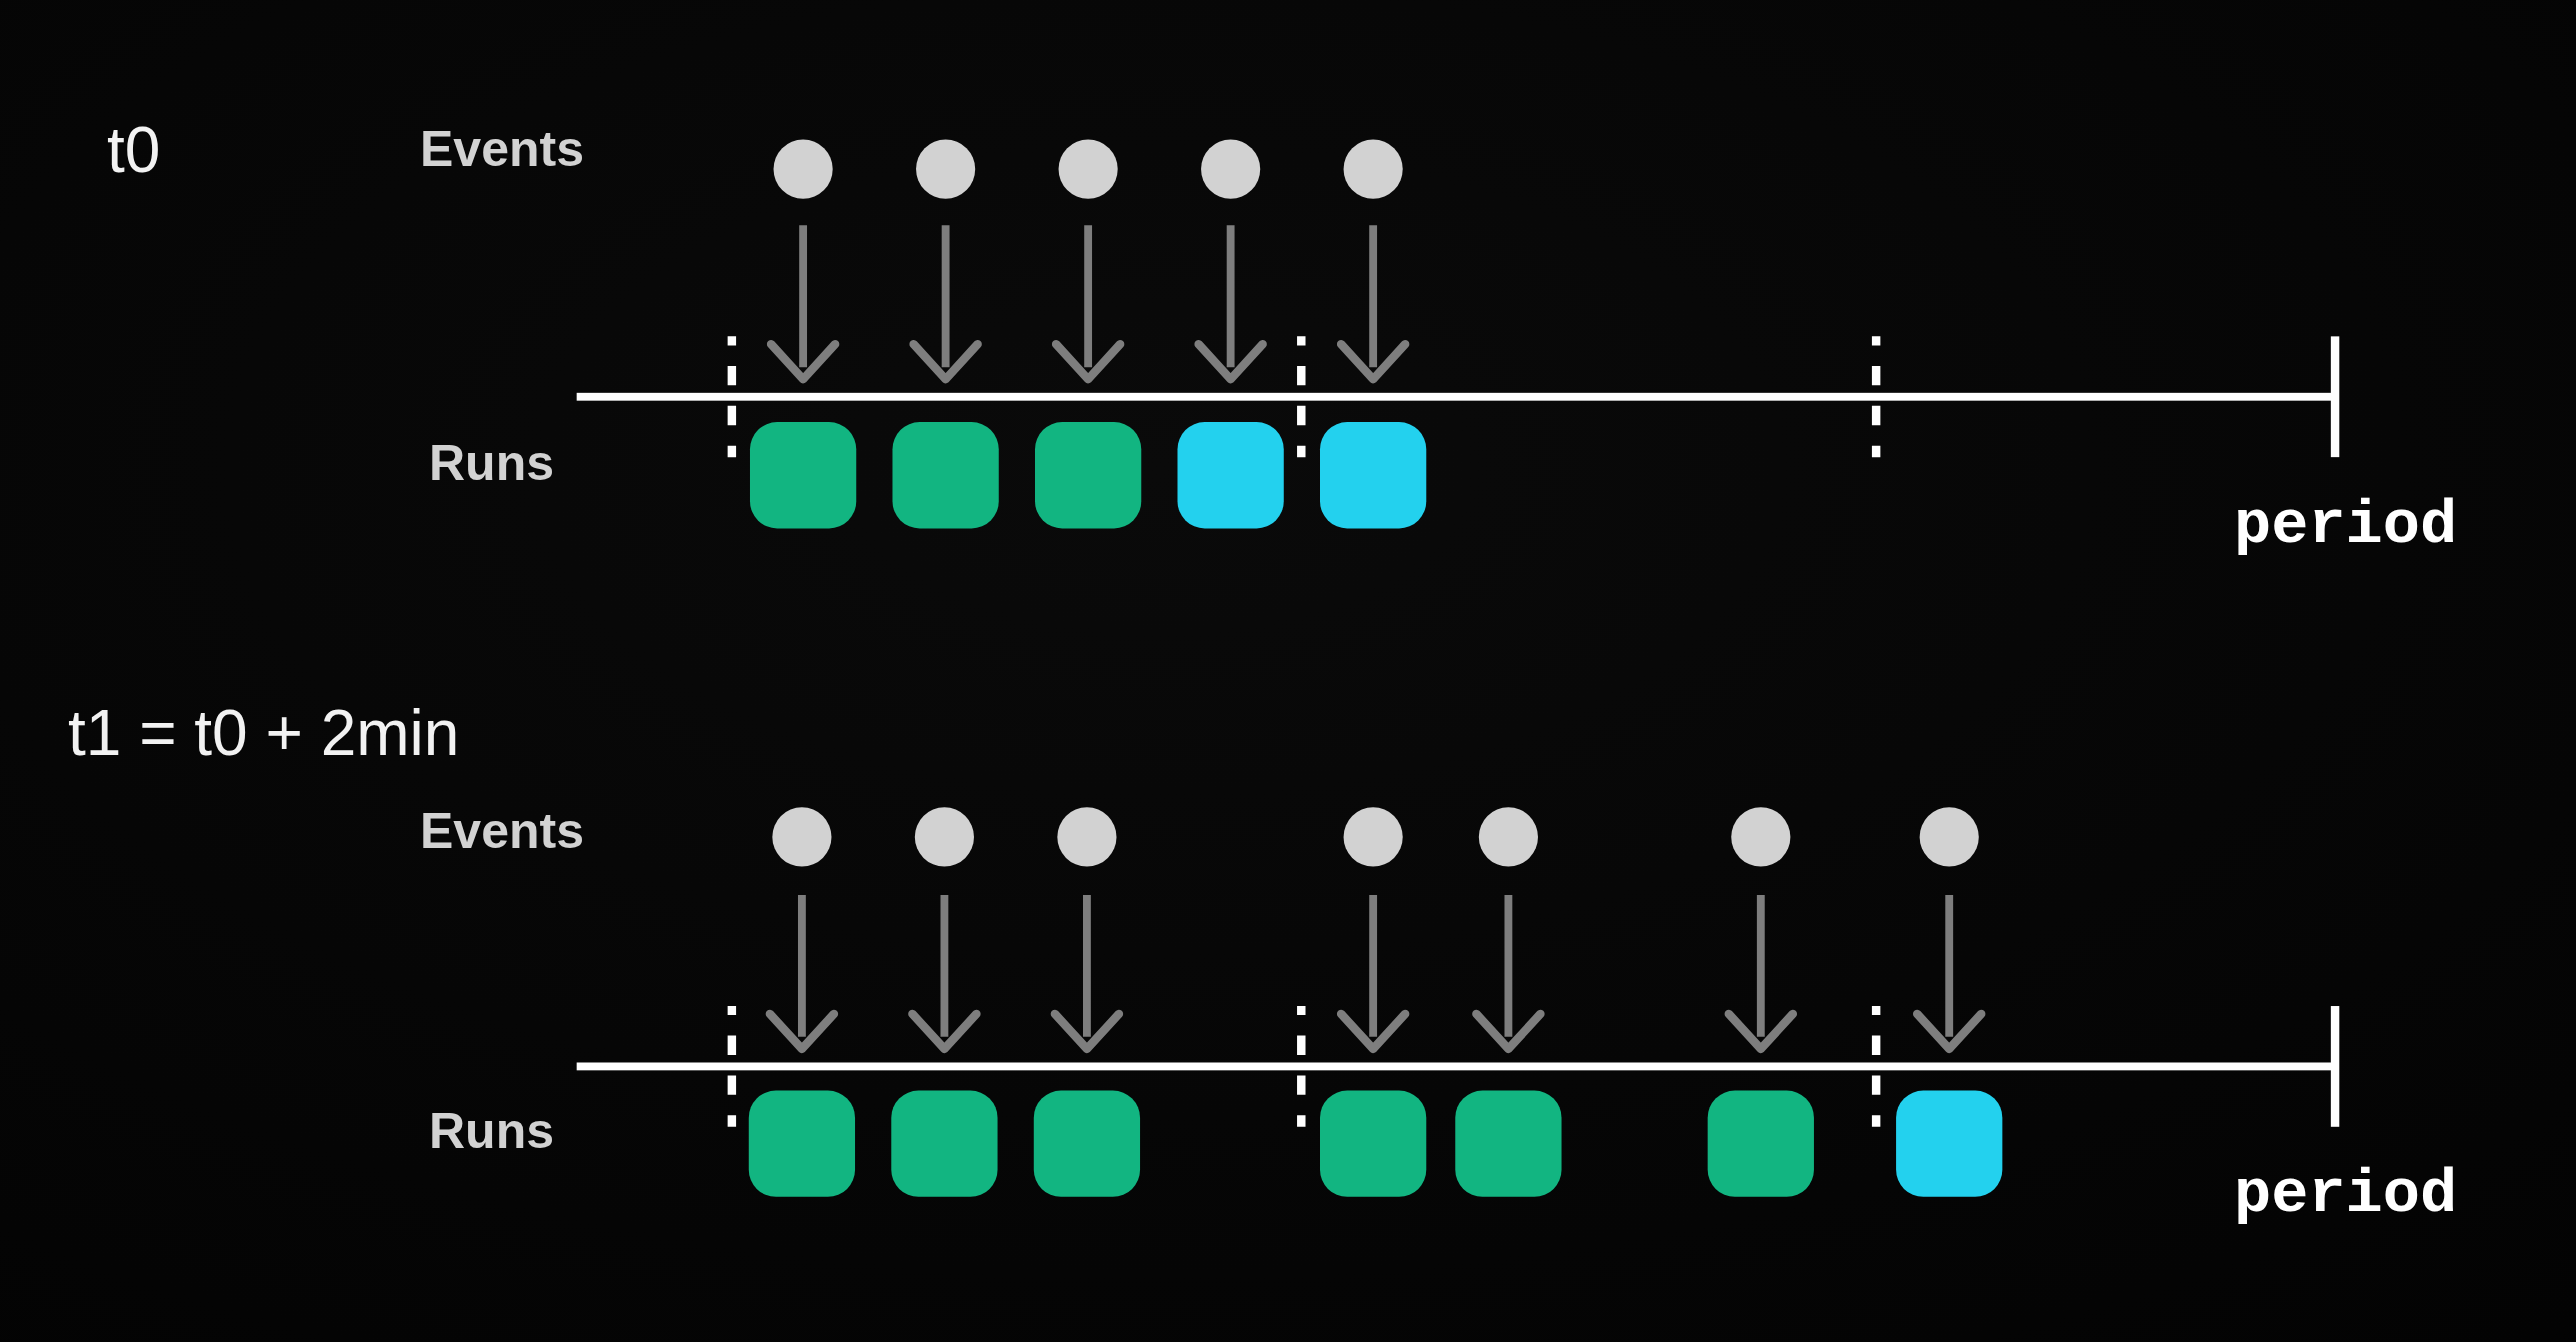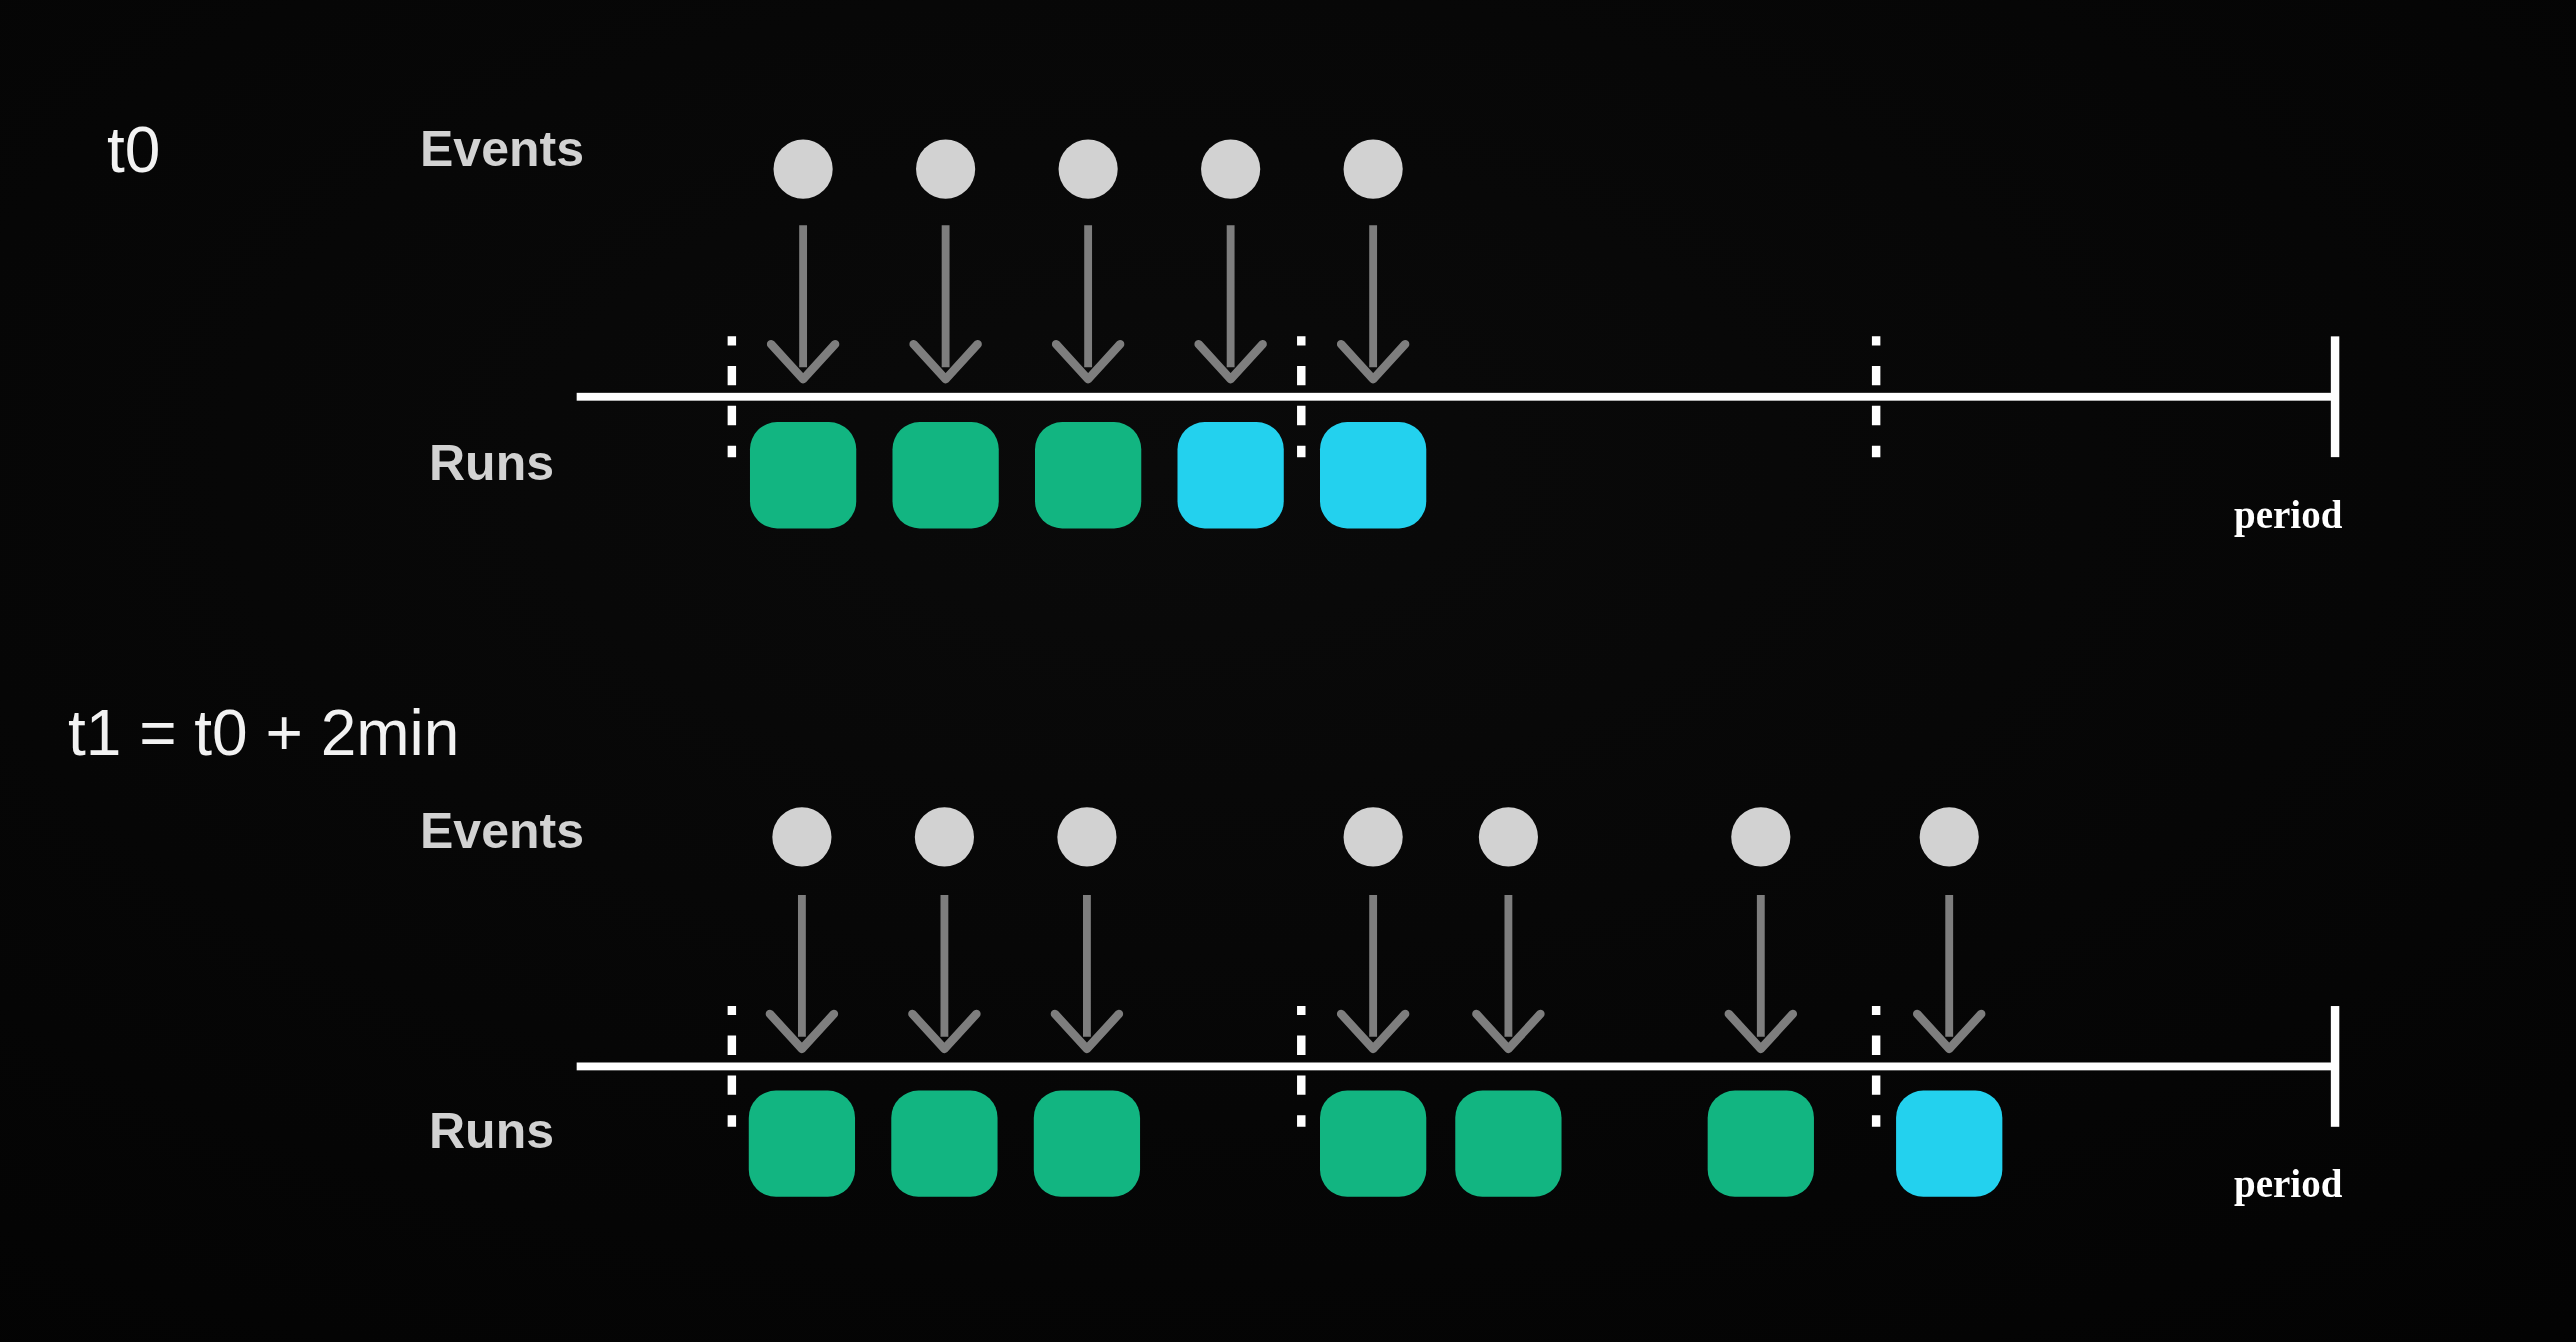--- a/index.html
+++ b/index.html
@@ -7,22 +7,22 @@
     width: 2576px; height: 1343px;
     position: relative;
     overflow: hidden;
     background: radial-gradient(120% 120% at 45% 35%, #0a0a0a 0%, #040404 60%, #000000 100%);
     font-family: "Liberation Sans", sans-serif;
   }
   #gfx { position: absolute; left: 0; top: 0; }
   .abs { position: absolute; line-height: 1; white-space: nowrap; }
   .title  { font-size: 64px; color: #f2f2f2; font-weight: 400; }
   .rowlbl { font-size: 50px;  color: #d2d2d2; font-weight: 700; }
-  .period { font-size: 39px;  color: #ffffff; font-weight: 700;
-            font-family: Liberation Serif, serif; }
+  .period { font-size: 62px;  color: #ffffff; font-weight: 700;
+            font-family: Liberation Mono, monospace; }
   
   #d0-title  { left: 68px;  top: 65px; margin-left: 39px;   }
   #d0-events { left: 420px;  top: 124px;  }
   #d0-runs   { left: 429px;  top: 438px;  }
   #d0-period { left: 2234px; top: 495px;  }
   #d1-title  { left: 68px;  top: 648px; }
   #d1-events { left: 420px;  top: 806px; }
   #d1-runs   { left: 429px;  top: 1106px; }
   #d1-period { left: 2234px; top: 1164px; }
 </style>

